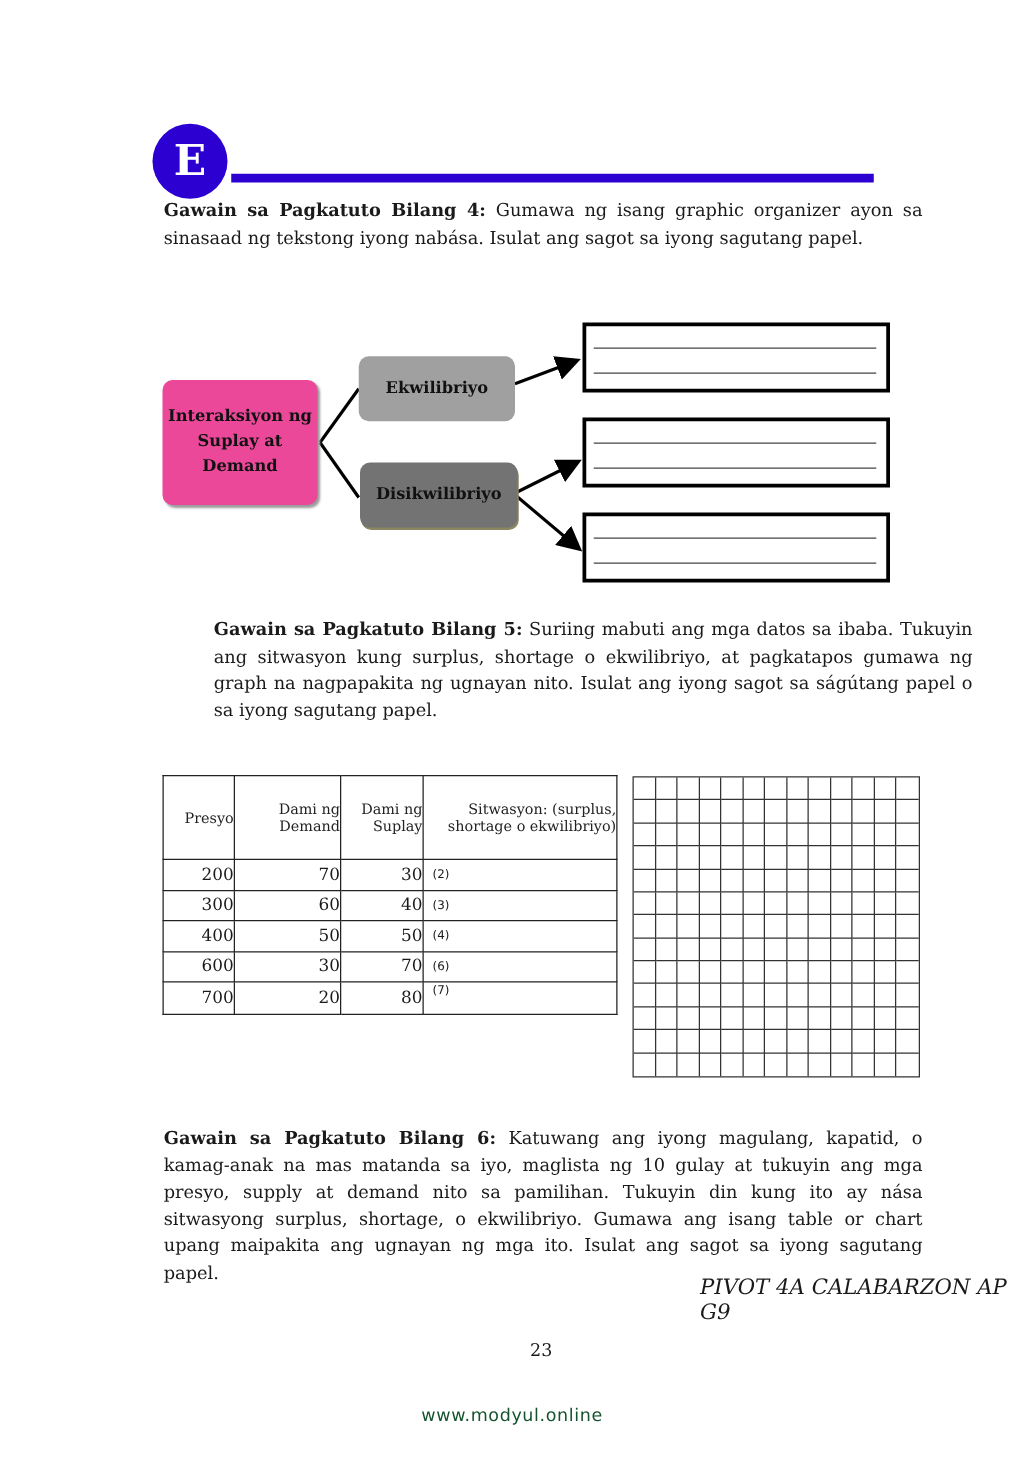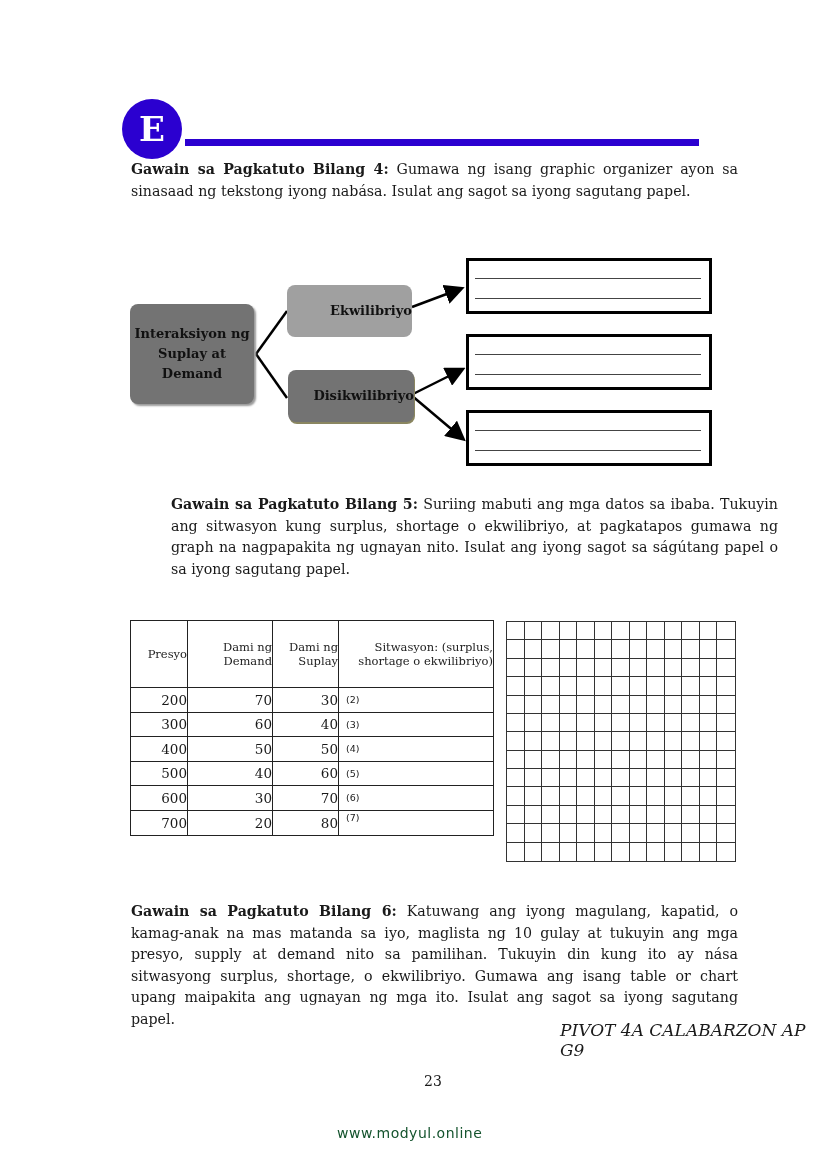--- a/index.html
+++ b/index.html
@@ -15,24 +15,24 @@
   .rule { left: 185px; top: 139px; width: 514px; height: 7px; background: #2b00d0; }
 
   .para { left: 131px; width: 607px; font-size: 14.2px; line-height: 21.5px;
           text-align: justify; font-family: "DejaVu Serif", serif; }
   .para b { font-weight: bold; }
   .p4 { top: 159px; }
   .p5 { top: 494px; margin-left: 40px; }
   .p6 { top: 901px; }
 
   
-  .node { border-radius: 8px; display: flex; align-items: center; justify-content: flex-end;
+  .node { border-radius: 8px; display: flex; align-items: center; justify-content: center;
           text-align: center; font-weight: bold; font-size: 13px; line-height: 20px;
           font-family: "DejaVu Serif", serif; color: #111; }
-  .root { left: 130px; top: 304px; width: 124px; height: 100px; background: #737373;
+  .root { left: 130px; top: 304px; width: 124px; height: 100px; background: #ec4899;
           box-shadow: 2px 2px 2px #9a9a9a; }
   .n1 { left: 287px; top: 285px; width: 125px; height: 52px; background: #a0a0a0; }
   .n2 { left: 288px; top: 370px; width: 126px; height: 52px; background: #737373;
         box-shadow: 1px 2px 0 #8a8660; }
   .ansbox { left: 466px; width: 246px; height: 56px; border: 3px solid #000; box-sizing: border-box; }
   .ansbox .ln { position: absolute; left: 6px; right: 8px; height: 1px; background: #444; }
   .ansbox .l1 { top: 17px; }
   .ansbox .l2 { top: 37px; }
   .b1 { top: 258px; }
   .b2 { top: 334px; }
@@ -136,26 +136,20 @@
       <td>40</td>
       <td class="sit">(3)</td>
     </tr>
     <tr>
       <td>400</td>
       <td>50</td>
       <td>50</td>
       <td class="sit">(4)</td>
     </tr>
     <tr>
-      <td>500</td>
-      <td>40</td>
-      <td>60</td>
-      <td class="sit">(5)</td>
-    </tr>
-    <tr>
       <td>600</td>
       <td>30</td>
       <td>70</td>
       <td class="sit">(6)</td>
     </tr>
     <tr>
       <td>700</td>
       <td>20</td>
       <td>80</td>
       <td class="sit top">(7)</td>

